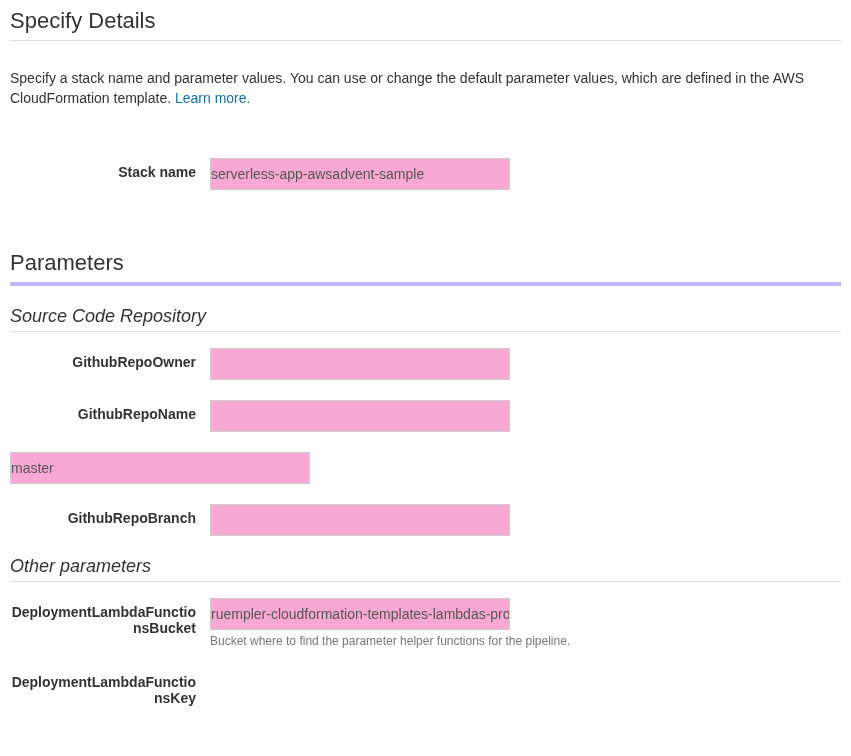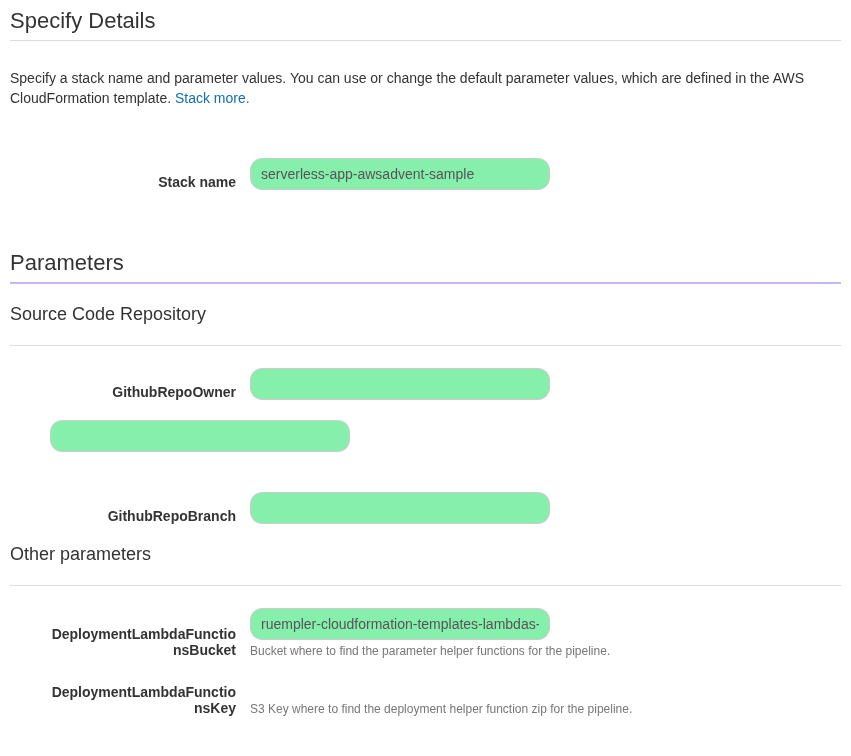--- a/index.html
+++ b/index.html
@@ -21,49 +21,49 @@
       color: #333;
       padding-bottom: 6px;
       border-bottom: 1px solid #ddd;
       margin-bottom: 28px;
     }
     h2.parameters-title {
       font-size: 22px;
       font-weight: 400;
       color: #333;
       padding-bottom: 6px;
-      border-bottom: 2px solid #c4b5fd;
+      border-bottom: 4px solid #c4b5fd;
       margin-top: 60px;
       margin-bottom: 20px;
     }
     h3.subsection-title {
       font-size: 18px;
       font-weight: 400;
       color: #333;
-      padding-bottom: 20px;
+      padding-bottom: 4px;
       border-bottom: 1px solid #ddd;
       margin-top: 16px;
-      margin-bottom: 22px;
+      margin-bottom: 16px;
+      font-style: italic;
     }
     .description {
       font-size: 14px;
       color: #333;
       line-height: 1.4;
       margin-bottom: 8px;
     }
     .link {
       color: #146eb4;
       text-decoration: none;
       cursor: pointer;
     }
     .form-row {
       display: flex;
-      align-items: flex-end;
+      align-items: flex-start;
       margin-bottom: 20px;
-      margin-left: 40px;
     }
     .form-row.stack-row {
       margin-top: 50px;
       margin-bottom: 0;
     }
     .label-col {
       width: 200px;
       flex-shrink: 0;
       text-align: right;
       padding-right: 14px;
@@ -72,44 +72,44 @@
       font-size: 14px;
       color: #333;
       word-wrap: break-word;
     }
     .input-col {
       flex: 0 0 300px;
     }
     input[type="text"] {
       width: 300px;
       height: 32px;
-      padding: 5px 10px;
+      padding: 5px 0;
       border: 1px solid #ccc;
-      border-radius: 12px;
+      border-radius: 0;
       font-size: 14px;
       color: #555;
-      background: #86efac;
+      background: #f9a8d4;
     }
     .help-text {
       font-size: 12px;
       color: #777;
       margin-top: 4px;
     }
     .input-wrap {
       display: flex;
       flex-direction: column;
     }
   </style>
 </head>
 <body>
 
 <h2 class="section-title">Specify Details</h2>
 
 <p class="description">
-  <span>Specify a stack name and parameter values. You can use or change the default parameter values, which are defined in the AWS CloudFormation template. </span><a class="link">Stack more.</a>
+  <span>Specify a stack name and parameter values. You can use or change the default parameter values, which are defined in the AWS CloudFormation template. </span><a class="link">Learn more.</a>
 </p>
 
 <div class="form-row stack-row">
   <div class="label-col">Stack name</div>
   <div class="input-col">
     <input type="text" value="serverless-app-awsadvent-sample" style="">
   </div>
 </div>
 
 <h2 class="parameters-title">Parameters</h2>
@@ -117,26 +117,30 @@
 <h3 class="subsection-title">Source Code Repository</h3>
 
 <div class="form-row">
   <div class="label-col">GithubRepoOwner</div>
   <div class="input-col">
     <input type="text" value="" style="">
   </div>
 </div>
 
 <div class="form-row">
+  <div class="label-col">GithubRepoName</div>
   <div class="input-col">
     <input type="text" value="" style="">
   </div>
 </div>
 
 <div class="form-row">
+  <div class="input-col">
+    <input type="text" value="master" style="">
+  </div>
 </div>
 
 <div class="form-row">
   <div class="label-col">GithubRepoBranch</div>
   <div class="input-col">
     <input type="text" value="" style="">
   </div>
 </div>
 
 <h3 class="subsection-title">Other parameters</h3>
@@ -145,15 +149,14 @@
   <div class="label-col">DeploymentLambdaFunctionsBucket</div>
   <div class="input-wrap">
     <input type="text" value="ruempler-cloudformation-templates-lambdas-production" style="">
     <div class="help-text">Bucket where to find the parameter helper functions for the pipeline.</div>
   </div>
 </div>
 
 <div class="form-row">
   <div class="label-col">DeploymentLambdaFunctionsKey</div>
   <div class="input-wrap">
-    <div class="help-text">S3 Key where to find the deployment helper function zip for the pipeline.</div>
   </div>
 </div>
 
 </body></html>

